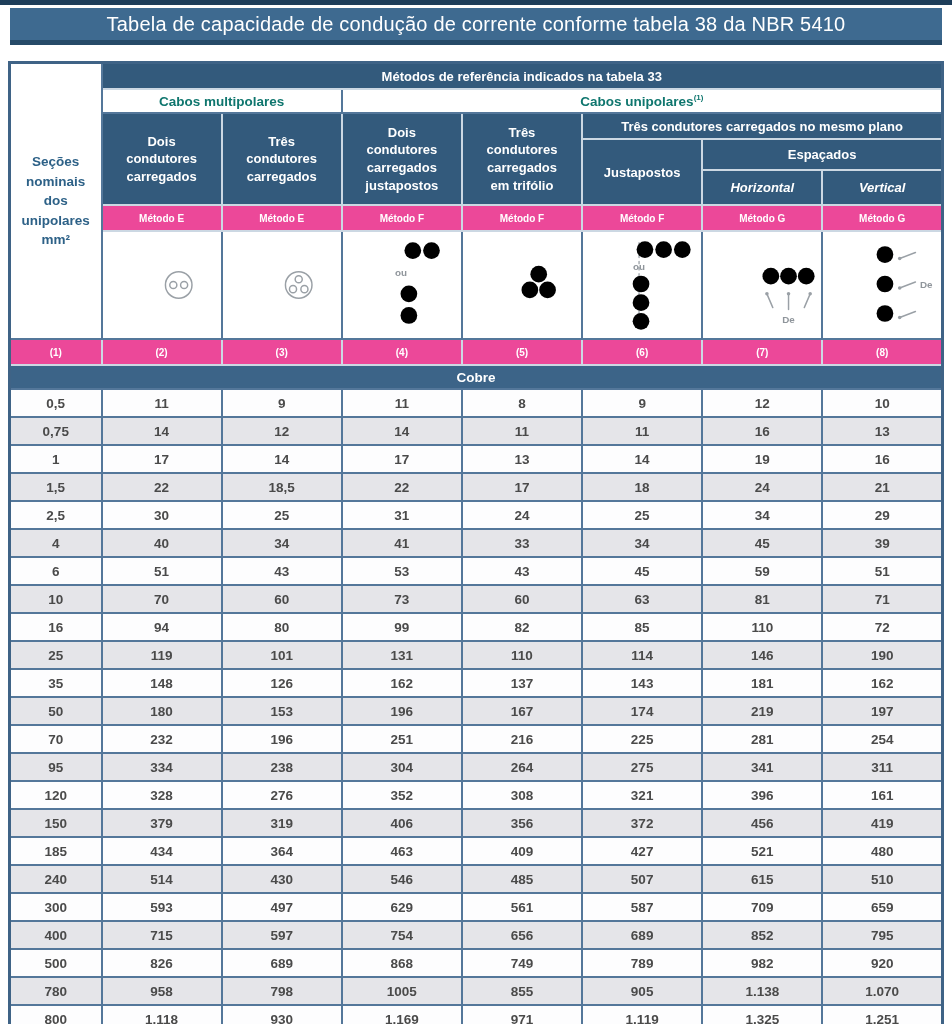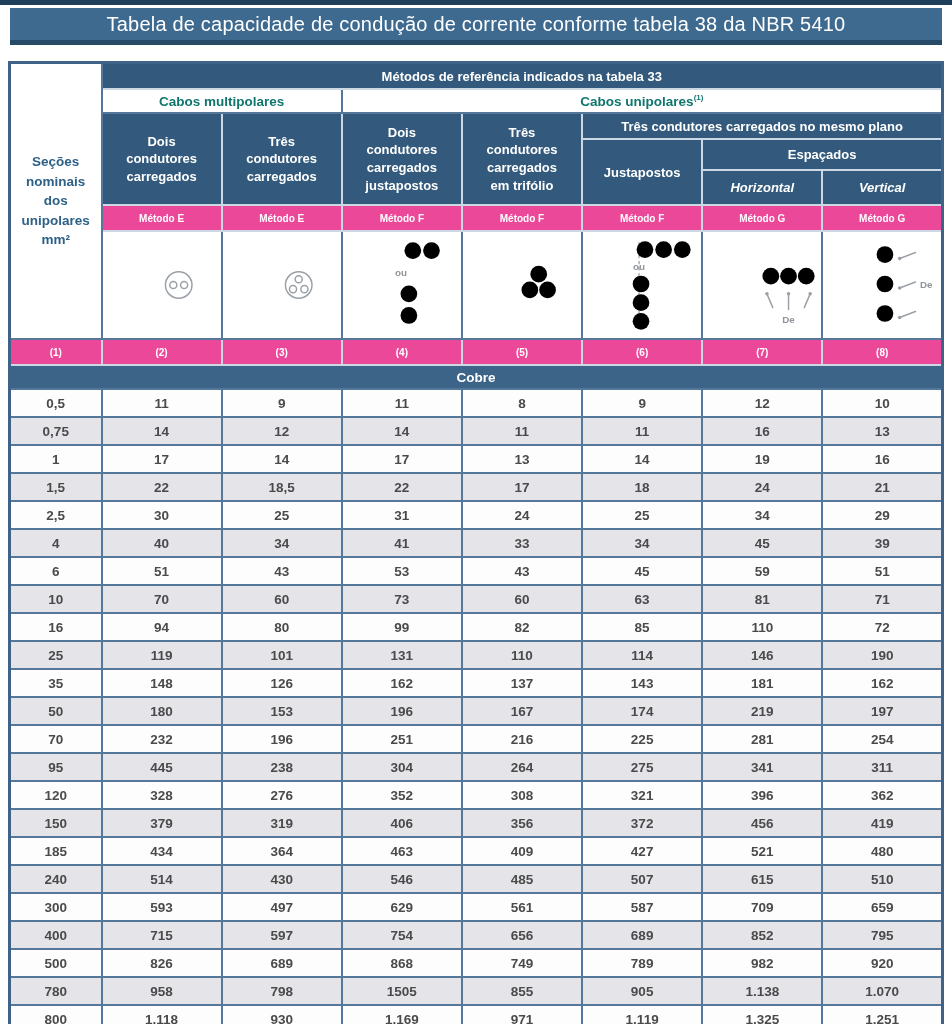--- a/index.html
+++ b/index.html
@@ -387,37 +387,37 @@
           <td>232</td>
           <td>196</td>
           <td>251</td>
           <td>216</td>
           <td>225</td>
           <td>281</td>
           <td>254</td>
         </tr>
         <tr>
           <td>95</td>
-          <td>445</td>
+          <td>334</td>
           <td>238</td>
           <td>304</td>
           <td>264</td>
           <td>275</td>
           <td>341</td>
           <td>311</td>
         </tr>
         <tr>
           <td>120</td>
           <td>328</td>
           <td>276</td>
           <td>352</td>
           <td>308</td>
           <td>321</td>
           <td>396</td>
-          <td>362</td>
+          <td>161</td>
         </tr>
         <tr>
           <td>150</td>
           <td>379</td>
           <td>319</td>
           <td>406</td>
           <td>356</td>
           <td>372</td>
           <td>456</td>
           <td>419</td>
@@ -469,21 +469,21 @@
           <td>868</td>
           <td>749</td>
           <td>789</td>
           <td>982</td>
           <td>920</td>
         </tr>
         <tr>
           <td>780</td>
           <td>958</td>
           <td>798</td>
-          <td>1505</td>
+          <td>1005</td>
           <td>855</td>
           <td>905</td>
           <td>1.138</td>
           <td>1.070</td>
         </tr>
         <tr>
           <td>800</td>
           <td>1.118</td>
           <td>930</td>
           <td>1.169</td>

